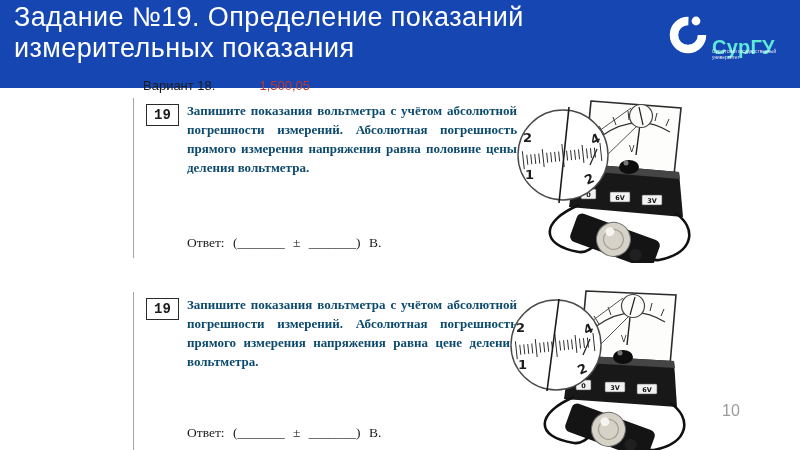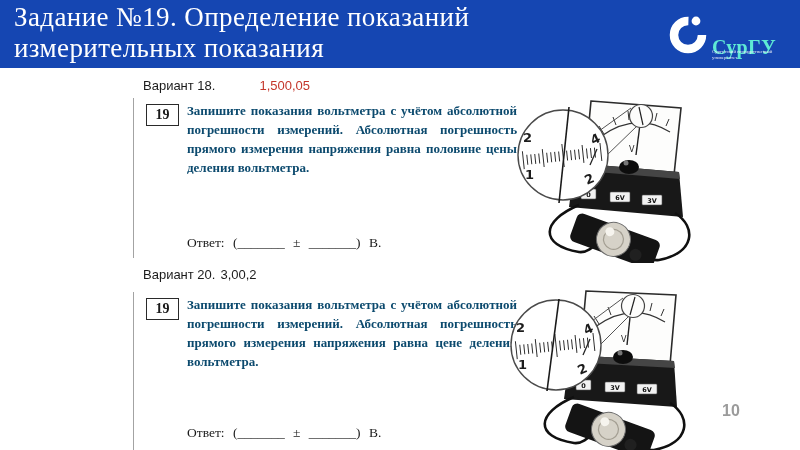--- a/index.html
+++ b/index.html
@@ -1,42 +1,42 @@
 <!DOCTYPE html>
 <html style="--header-bg: #1546b2; --accent-red: #c4362b; --rule-gray: #a3a3a3; --page-number-gray: #9b9b9b;"><head>
 <meta charset="utf-8">
 <style>
   html,body{margin:0;padding:0;background:#e8e8e8;}
   .slide{position:relative;width:800px;height:450px;background:#fff;overflow:hidden;
          font-family:"Liberation Sans",sans-serif;}
   
-  .header{position:absolute;left:0;top:0;width:800px;height:68px;background:var(--header-bg,#1546b2);font-family:Liberation Serif, serif;}
+  .header{position:absolute;left:0;top:0;width:800px;height:88px;background:var(--header-bg,#1546b2);}
   .title{position:absolute;left:14px;top:2px;color:#fff;font-size:27px;line-height:31px;
          letter-spacing:.4px;font-weight:400;white-space:nowrap;}
   .logo{position:absolute;left:656px;top:0;width:144px;height:68px;}
   .logo-mark{position:absolute;left:10px;top:12px;}
   .logo-name{position:absolute;left:56px;top:36px;color:#5eead4;font-size:20px;font-weight:700;letter-spacing:.3px;}
   .logo-sub{position:absolute;left:56px;top:49px;color:rgba(255,255,255,.88);font-size:4.8px;line-height:5.6px;}
   
   .variant{position:absolute;left:143px;font-size:13px;color:#1b1b1b;}
   .variant .val{margin-left:5px;}
   .variant .red{color:var(--accent-red,#c4362b);margin-left:44px;}
   
   .problem{position:absolute;left:133px;width:562px;border-left:1px solid var(--rule-gray,#a3a3a3);}
   .numbox{position:absolute;left:12px;top:6px;width:31px;height:20px;border:1.6px solid #2a2a2a;
-          font-family:Liberation Serif, serif;font-weight:700;font-size:14px;color:#1a1a1a;
+          font-family:Liberation Mono, monospace;font-weight:700;font-size:14px;color:#1a1a1a;
           display:flex;align-items:center;justify-content:center;background:#fff;}
   .task-text{position:absolute;left:53px;top:3px;width:330px;font-family:"Liberation Serif",serif;
              font-weight:700;font-size:13px;line-height:19px;color:#0c4a6e;text-align:justify;}
   .answer{position:absolute;left:53px;font-family:"Liberation Serif",serif;font-size:13.5px;
           color:#1a1a1a;word-spacing:5px;}
   
   .meter{position:absolute;}
   
-  .pagenum{position:absolute;left:722px;top:402px;font-size:16px;color:var(--page-number-gray,#9b9b9b);font-weight:bold;}
+  .pagenum{position:absolute;left:722px;top:402px;font-size:16px;color:var(--page-number-gray,#9b9b9b);}
 </style>
 </head>
 <body>
 
 <div class="slide">
 
   <div class="header">
     <div class="title">
       <div>Задание №19. Определение показаний</div>
       <div>измерительных показания</div>
@@ -107,23 +107,20 @@
     <g font-family="&quot;DejaVu Sans&quot;, sans-serif" font-size="13" font-weight="bold" fill="#1c1c1c">
       <text x="10" y="47">2</text>
       <text x="12" y="84">1</text>
       <text x="80" y="50" transform="rotate(-24 80 50)">4</text>
       <text x="74" y="90" transform="rotate(-24 74 90)">2</text>
     </g>
     <path d="M84 54 L77 70" stroke="#222" stroke-width="1.3"></path>
     <line x1="56" y1="12" x2="46" y2="108" stroke="#1a1a1a" stroke-width="1.6"></line>
   </svg>
 
-  <div class="variant" style="top:267px">
-    <span>Вариант 20.</span><span class="val">3,00,2</span>
-  </div>
 
   <div class="problem" style="top:292px;height:158px">
     <div class="numbox">19</div>
     <div class="task-text">Запишите показания вольтметра с учётом абсолютной погрешности измерений. Абсолютная погрешность прямого измерения напряжения равна цене деления вольтметра.</div>
     <div class="answer" style="top:133px">Ответ: (_______ ± _______) В.</div>
   </div>
 
   <svg class="meter" style="left:506px;top:285px" width="182" height="168" viewBox="0 0 182 168">
     <polygon points="80,6 170,10 164,80 74,72" fill="#fdfdfc" stroke="#2b2b2b" stroke-width="1.6"></polygon>
     <path d="M89 42 Q125 16 159 37" fill="none" stroke="#333" stroke-width="1.1"></path>

